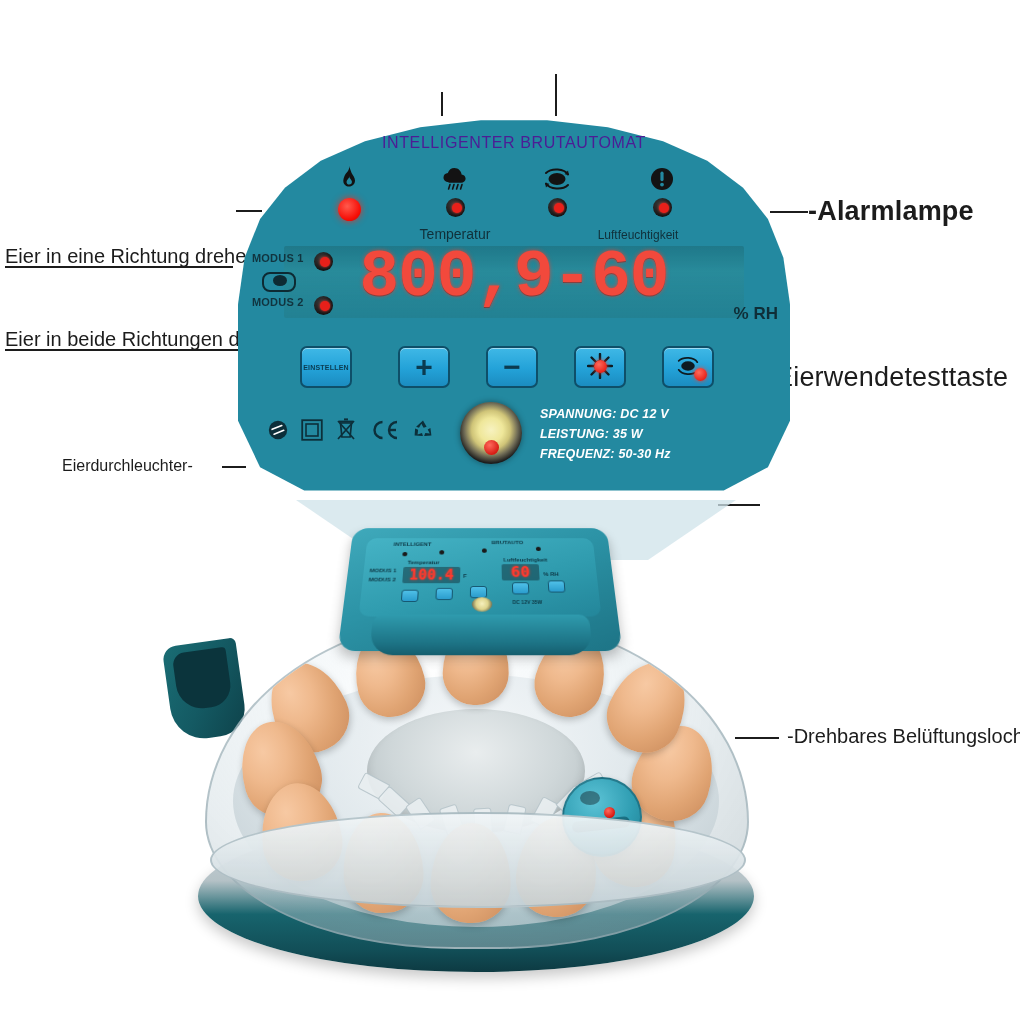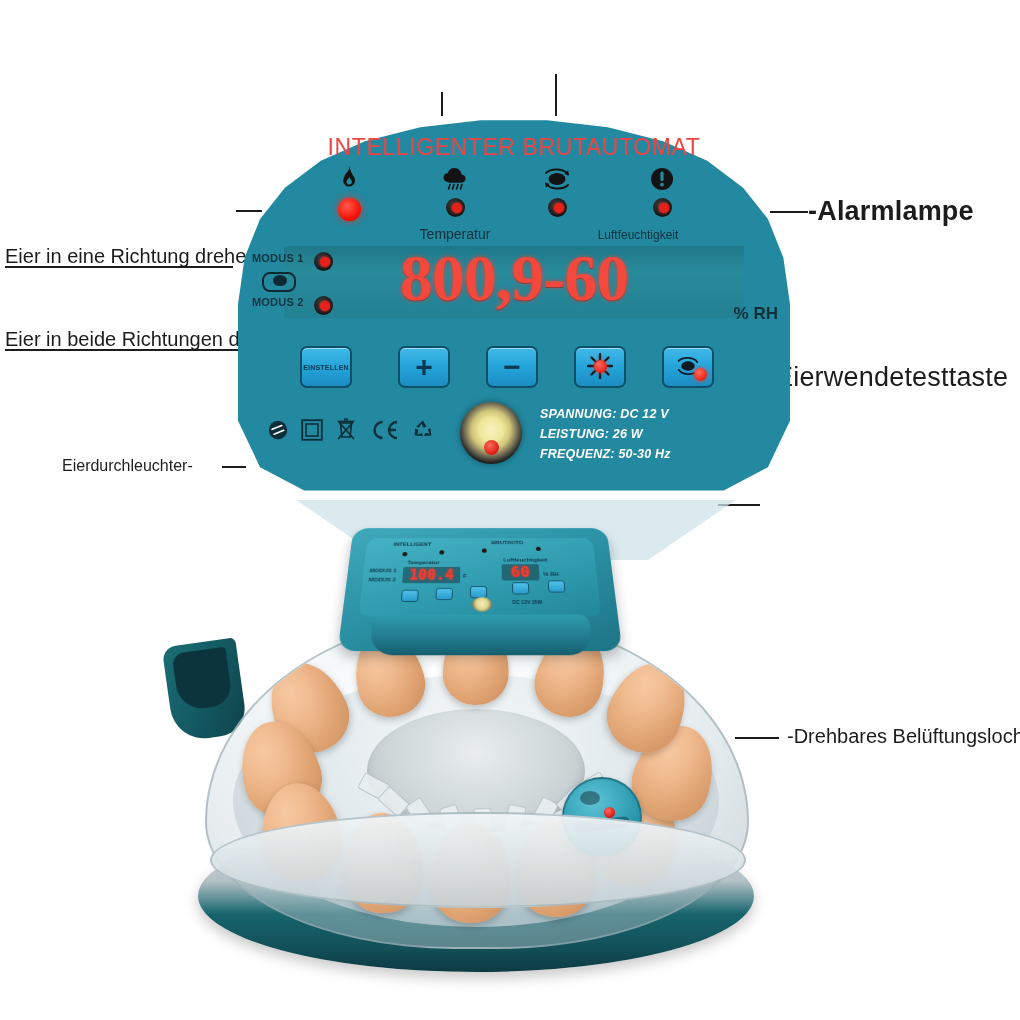--- a/index.html
+++ b/index.html
@@ -55,23 +55,23 @@
        0% 48%,  1.2% 36%, 4% 26%, 8.5% 18%, 15% 11%, 23% 6%,
        33% 2.4%, 44% 0.6%, 56% 0.6%, 67% 2.4%, 77% 6%,
        85% 11%, 91.5% 18%, 96% 26%, 98.8% 36%, 100% 48%,
        100% 78%, 96% 90%, 88% 96%, 12% 96%, 4% 90%, 0% 78%
     );
   }
   .panel-title {
     position: absolute;
     top: 16px; left: 0; right: 0;
     text-align: center;
-    font-size: 23px;
+    font-size: 16px;
     letter-spacing: .6px;
-    color: #ef4444;
+    color: #4c1d95;
   }
   
   .indicator {
     position: absolute;
     width: 54px;
     text-align: center;
   }
   .ind-icon {
     display: block;
     height: 30px;
@@ -121,21 +121,21 @@
         rgba(45,140,150,.55) 35%,
         rgba(35,125,140,.65) 100%);
     filter: blur(.3px);
     border-radius: 2px;
   }
   #display-digits {
     position: absolute;
     left: 0; right: 0;
     top: -6px;
     text-align: center;
-    font-family: Liberation Serif, serif;
+    font-family: Liberation Mono, monospace;
     font-size: 66px;
     font-weight: 700;
     color: #f2493c;
     text-shadow: 0 0 4px rgba(255,60,40,.75), 0 1px 0 rgba(120,0,0,.5);
     letter-spacing: -1px;
   }
   #rh-label {
     position: absolute;
     right: 12px;
     top: 186px;
@@ -636,21 +636,21 @@
           </g>
         </svg>
       </span>
     </div>
 
     <div id="lamp"></div>
     <div id="lamp-led"></div>
 
     <div id="specs">
       <div>SPANNUNG: DC 12 V</div>
-      <div>LEISTUNG: 26 W</div>
+      <div>LEISTUNG: 35 W</div>
       <div>FREQUENZ: 50-30 Hz</div>
     </div>
   </div>
 
   <div id="beam"></div>
 
   <div id="machine">
 
     <div id="spout"></div>
 

